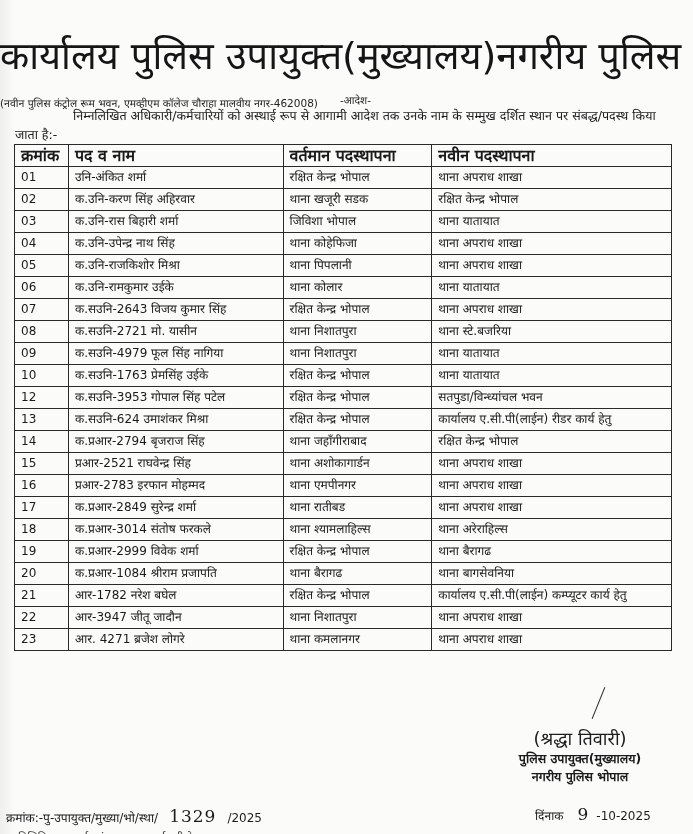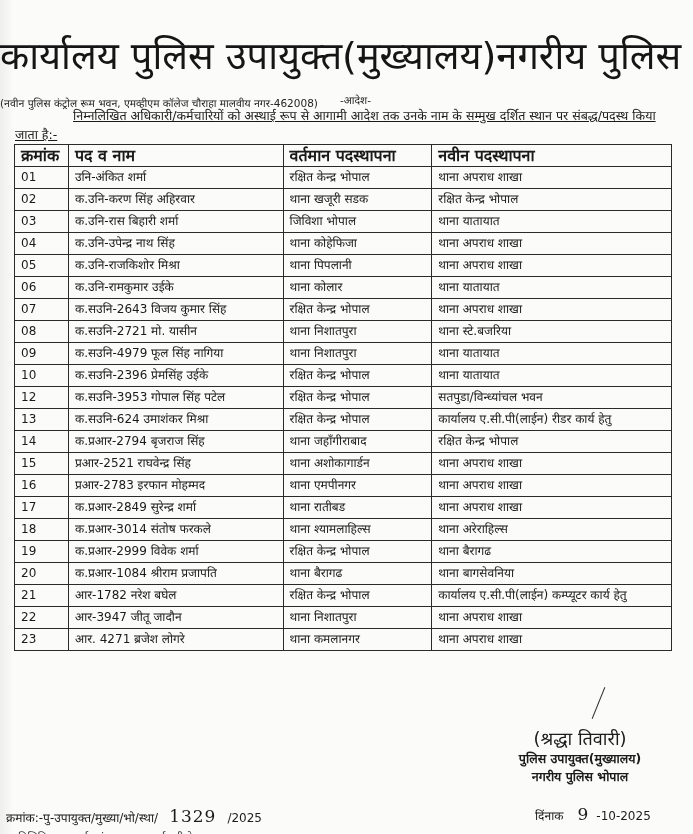--- a/index.html
+++ b/index.html
@@ -18,21 +18,21 @@
     .subtitle {
       position: absolute; left: 0; width: 557px; top: 72px;
       text-align: left; font-size: 10.5px; color: #222; white-space: nowrap; margin-top: 24px;
     }
     .order-word {
       position: absolute; left: 0; width: 693px; top: 93px;
       text-align: center; font-size: 10.5px; color: #222; margin-left: 9px;
     }
     .intro {
       position: absolute; left: 15px; width: 660px; top: 106px;
-      font-size: 12.5px; line-height: 19px; color: #1a1a1a; text-decoration: underline;
+      font-size: 12.5px; line-height: 19px; color: #1a1a1a;
     }
     .intro .indent { display: inline-block; width: 58px; }
     table.list {
       position: absolute; left: 14px; top: 144px;
       width: 658px; border-collapse: collapse;
       font-size: 12px; color: #1a1a1a;
     }
     table.list td, table.list th {
       border: 1.2px solid #2a2a2a;
       height: 21px; padding: 0 0 0 6px;
@@ -149,21 +149,21 @@
         <td>थाना स्टे.बजरिया</td>
       </tr>
       <tr>
         <td>09</td>
         <td>क.सउनि-4979 फूल सिंह नागिया</td>
         <td>थाना निशातपुरा</td>
         <td>थाना यातायात</td>
       </tr>
       <tr>
         <td>10</td>
-        <td>क.सउनि-2396 प्रेमसिंह उईके</td>
+        <td>क.सउनि-1763 प्रेमसिंह उईके</td>
         <td>रक्षित केन्द्र भोपाल</td>
         <td>थाना यातायात</td>
       </tr>
       <tr>
         <td>12</td>
         <td>क.सउनि-3953 गोपाल सिंह पटेल</td>
         <td>रक्षित केन्द्र भोपाल</td>
         <td>सतपुडा/विन्ध्यांचल भवन</td>
       </tr>
       <tr>

